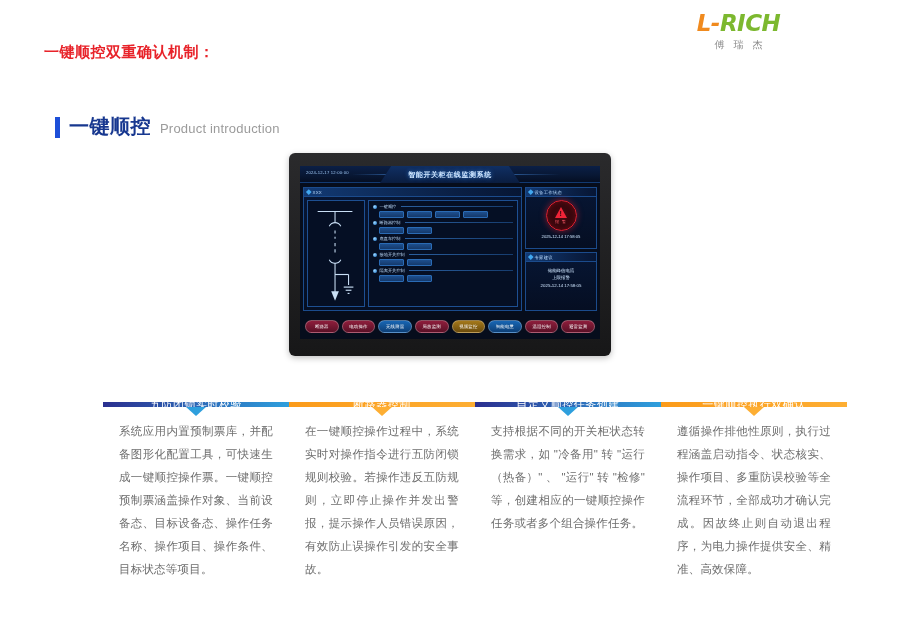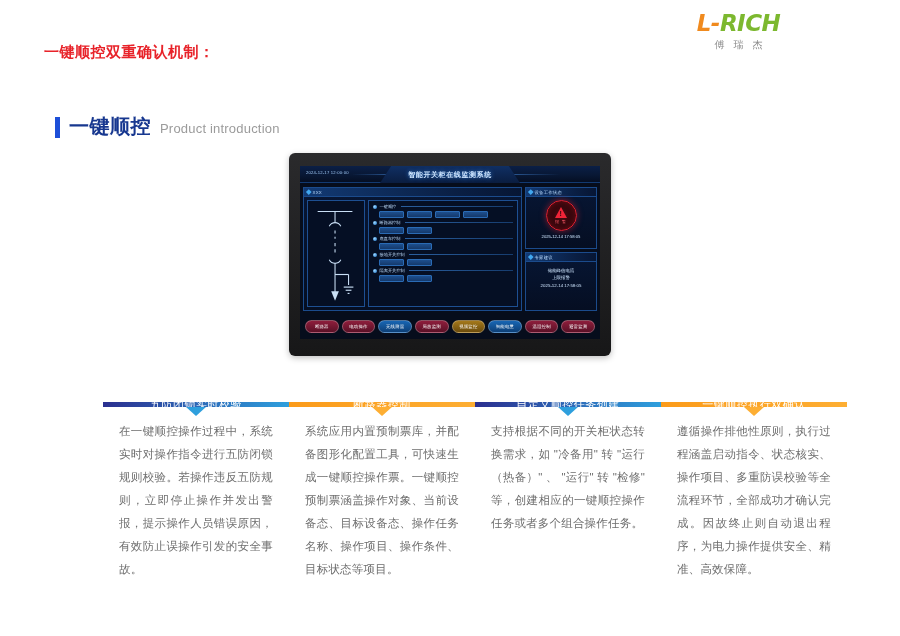--- a/index.html
+++ b/index.html
@@ -373,24 +373,24 @@
 
   <div class="tabs">
       <div class="tab tab-1">五防闭锁实时校验</div>
       <div class="tab tab-2">断路器控制</div>
       <div class="tab tab-3">自定义顺控任务创建</div>
       <div class="tab tab-4">一键顺控执行双确认</div>
     </div>
 
   <div class="cols">
       <div class="col">
+        <p>系统应用内置预制票库，并配备图形化配置工具，可快速生成一键顺控操作票。一键顺控预制票涵盖操作对象、当前设备态、目标设备态、操作任务名称、操作项目、操作条件、目标状态等项目。</p>
+      </div>
+      <div class="col">
         <p>在一键顺控操作过程中，系统实时对操作指令进行五防闭锁规则校验。若操作违反五防规则，立即停止操作并发出警报，提示操作人员错误原因，有效防止误操作引发的安全事故。</p>
-      </div>
-      <div class="col">
-        <p>系统应用内置预制票库，并配备图形化配置工具，可快速生成一键顺控操作票。一键顺控预制票涵盖操作对象、当前设备态、目标设备态、操作任务名称、操作项目、操作条件、目标状态等项目。</p>
       </div>
       <div class="col">
         <p>支持根据不同的开关柜状态转换需求，如 "冷备用" 转 "运行（热备）" 、 "运行" 转 "检修" 等，创建相应的一键顺控操作任务或者多个组合操作任务。</p>
       </div>
       <div class="col">
         <p>遵循操作排他性原则，执行过程涵盖启动指令、状态核实、操作项目、多重防误校验等全流程环节，全部成功才确认完成。因故终止则自动退出程序，为电力操作提供安全、精准、高效保障。</p>
       </div>
     </div>
 
 </div>

